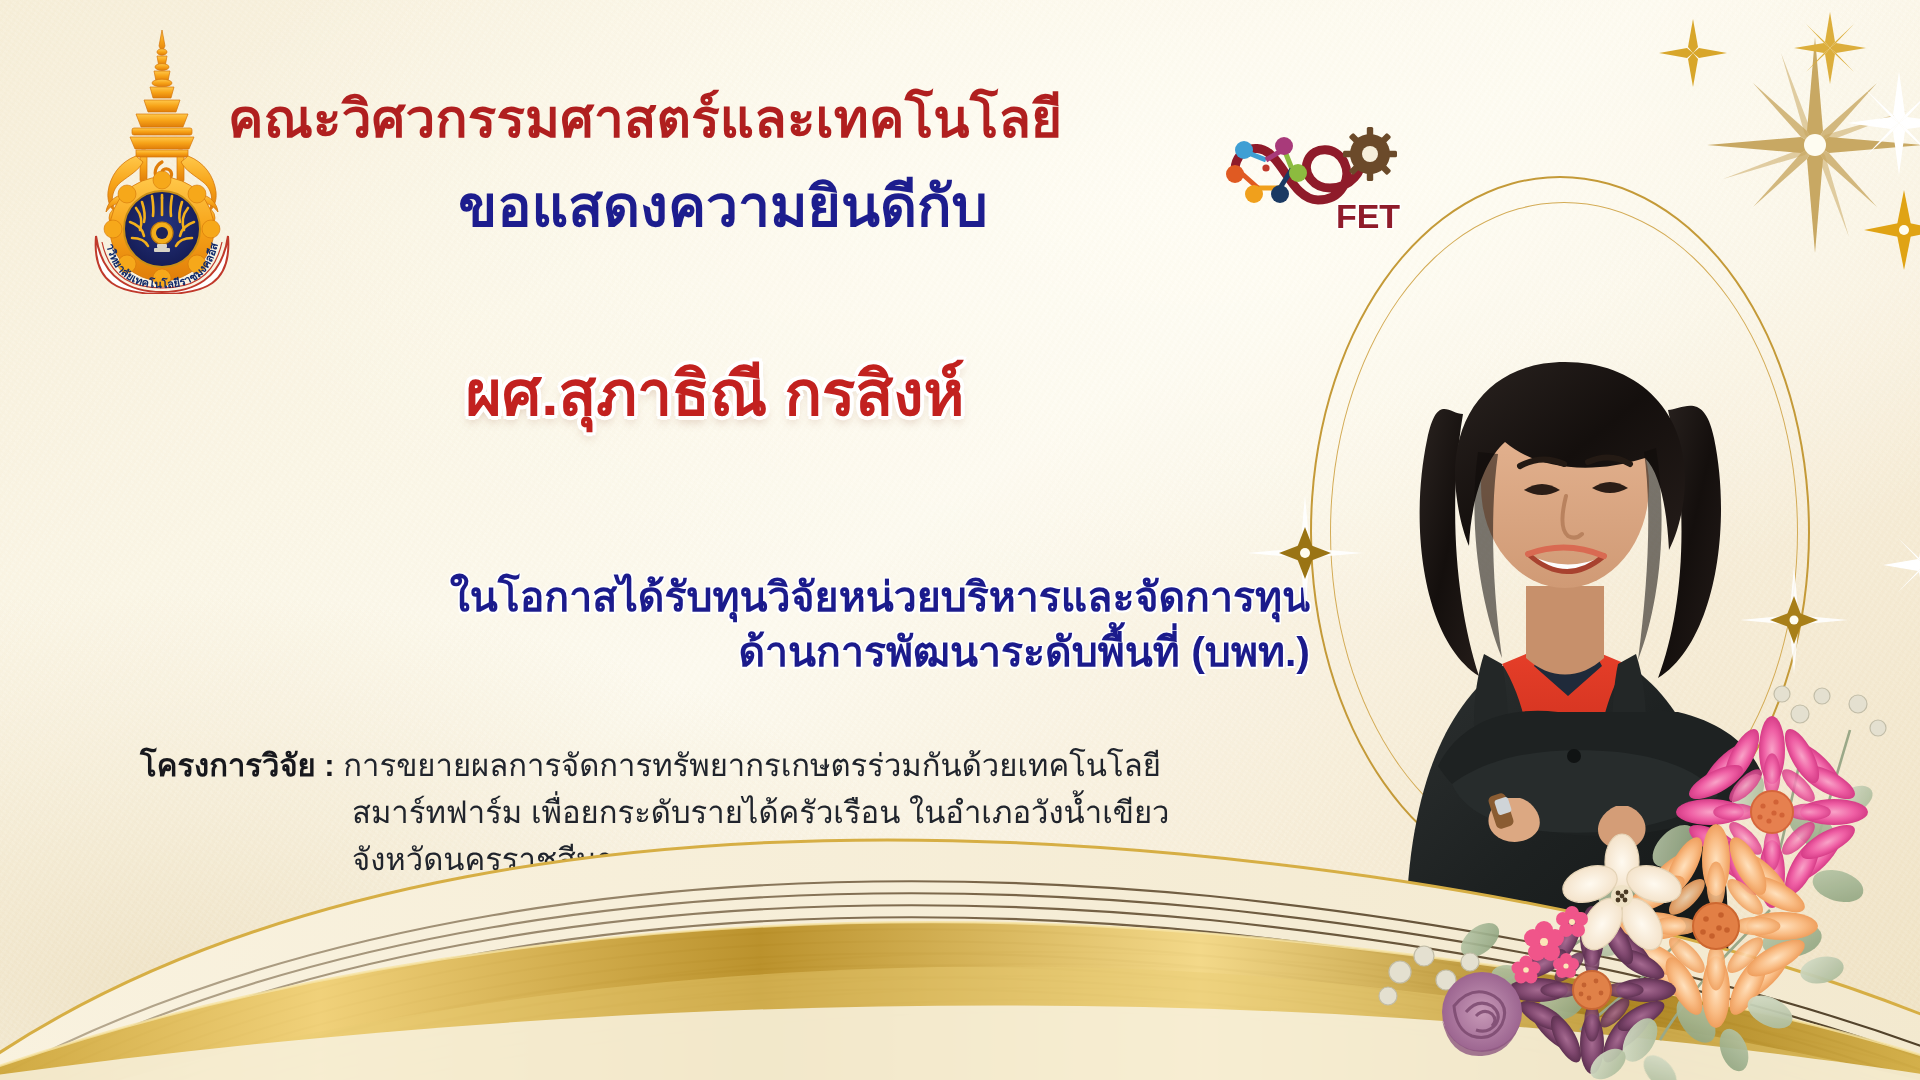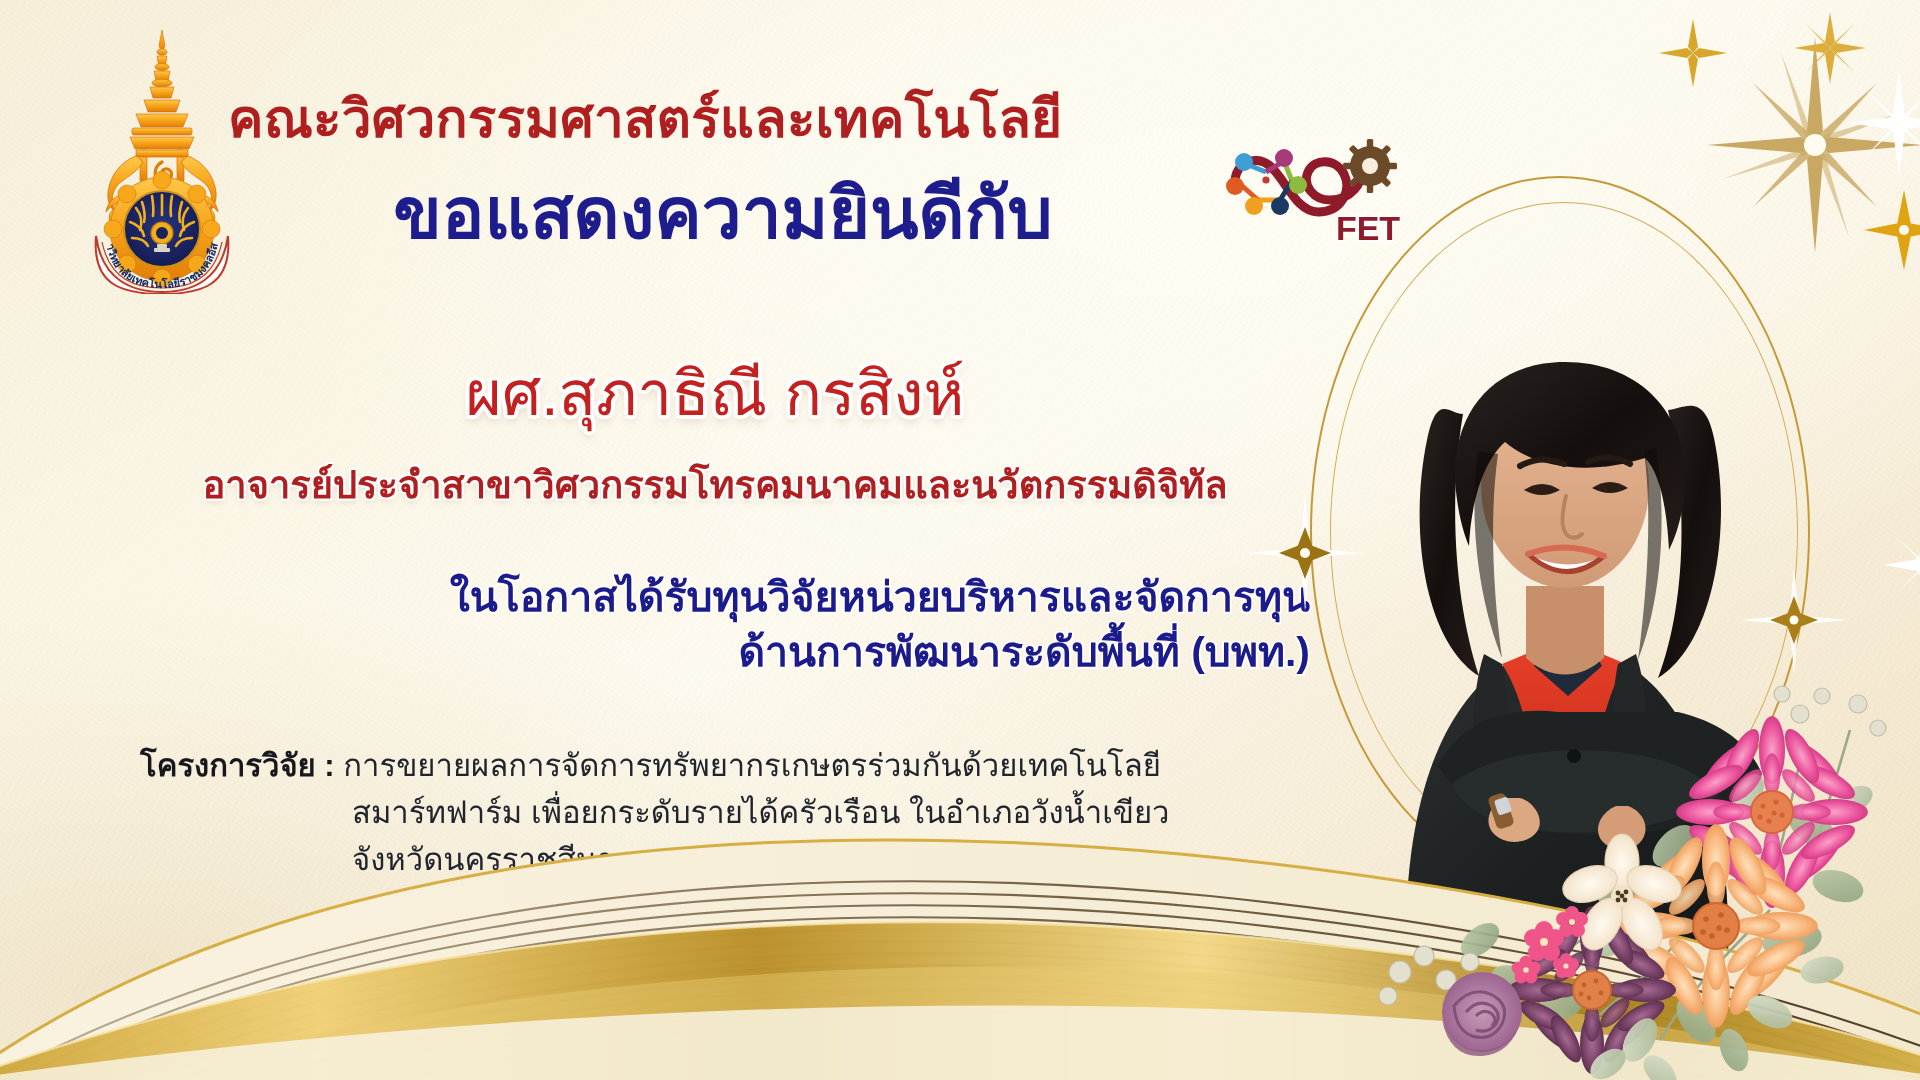--- a/index.html
+++ b/index.html
@@ -19,32 +19,32 @@
     background-image:
       repeating-linear-gradient(37deg, rgba(255,255,255,.20) 0 2px, rgba(190,170,130,.05) 2px 4px),
       repeating-linear-gradient(121deg, rgba(255,255,255,.14) 0 3px, rgba(180,160,120,.04) 3px 6px);
   }
 
   
   .emblem { position:absolute; left:62px; top:22px; width:200px; height:272px; }
   .emblem svg { width:100%; height:100%; display:block; }
 
   
-  .fet { position:absolute; left:1218px; top:128px; width:230px; height:126px; }
+  .fet { position:absolute; left:1218px; top:116px; width:230px; height:126px; }
   .fet svg { width:100%; height:100%; display:block; }
 
   
   .hdr1 { position:absolute; left:228px; top:92px; width:990px; 
     font-family:"Liberation Sans", sans-serif; font-weight:bold; font-size:53px;
     color:#b01f1f; letter-spacing:.2px; white-space:nowrap; line-height:1; }
   .hdr2 { position:absolute; left:228px; top:178px; width:990px; text-align:center;
-    font-weight:bold; font-size:71px; color:#1d1d8e; white-space:nowrap; line-height:1; }
+    font-weight:bold; font-size:57px; color:#1d1d8e; white-space:nowrap; line-height:1; }
 
   .name { position:absolute; left:120px; top:360px; width:1190px; text-align:center;
-    font-weight:normal; font-size:62px; color:#c2211f; white-space:nowrap; line-height:1.1;
+    font-weight:bold; font-size:62px; color:#c2211f; white-space:nowrap; line-height:1.1;
     text-shadow:
       -3px -3px 0 #fff, 3px -3px 0 #fff, -3px 3px 0 #fff, 3px 3px 0 #fff,
       0 -4px 0 #fff, 0 4px 0 #fff, -4px 0 0 #fff, 4px 0 0 #fff,
       0 6px 10px rgba(150,90,60,.28);
   }
   .role { position:absolute; left:100px; top:465px; width:1230px; text-align:center;
     font-weight:bold; font-size:38px; color:#b01f1f; white-space:nowrap; line-height:1.1;
     text-shadow:-2px -2px 0 #fff,2px -2px 0 #fff,-2px 2px 0 #fff,2px 2px 0 #fff, 0 3px 6px rgba(150,90,60,.22);
   }
 
@@ -228,21 +228,20 @@
             <rect x="18" y="-3.2" width="9" height="6.4" rx="1.5" transform="rotate(45)"></rect>
           </g>
         </g>
         <circle cx="0" cy="0" r="8" fill="#f6eedb"></circle>
       </g>
       <text x="150" y="112" font-family="'Liberation Sans',sans-serif" font-size="34" font-weight="bold" fill="#8f1b2a" text-anchor="middle" stroke="#ffffff" stroke-width="3" paint-order="stroke">FET</text>
     </svg>
   </div>
 
   <div class="name">ผศ.สุภาธิณี กรสิงห์</div>
-  <div class="role">อาจารย์ประจำสาขาวิศวกรรมโทรคมนาคมและนวัตกรรมดิจิทัล</div>
 
   <div class="occasion">
     <div>ในโอกาสได้รับทุนวิจัยหน่วยบริหารและจัดการทุน</div>
     <div>ด้านการพัฒนาระดับพื้นที่ (บพท.)</div>
   </div>
 
   <div class="project">
     <div class="pline">
       <span class="plabel">โครงการวิจัย :</span>
       <span>การขยายผลการจัดการทรัพยากรเกษตรร่วมกันด้วยเทคโนโลยี</span>

